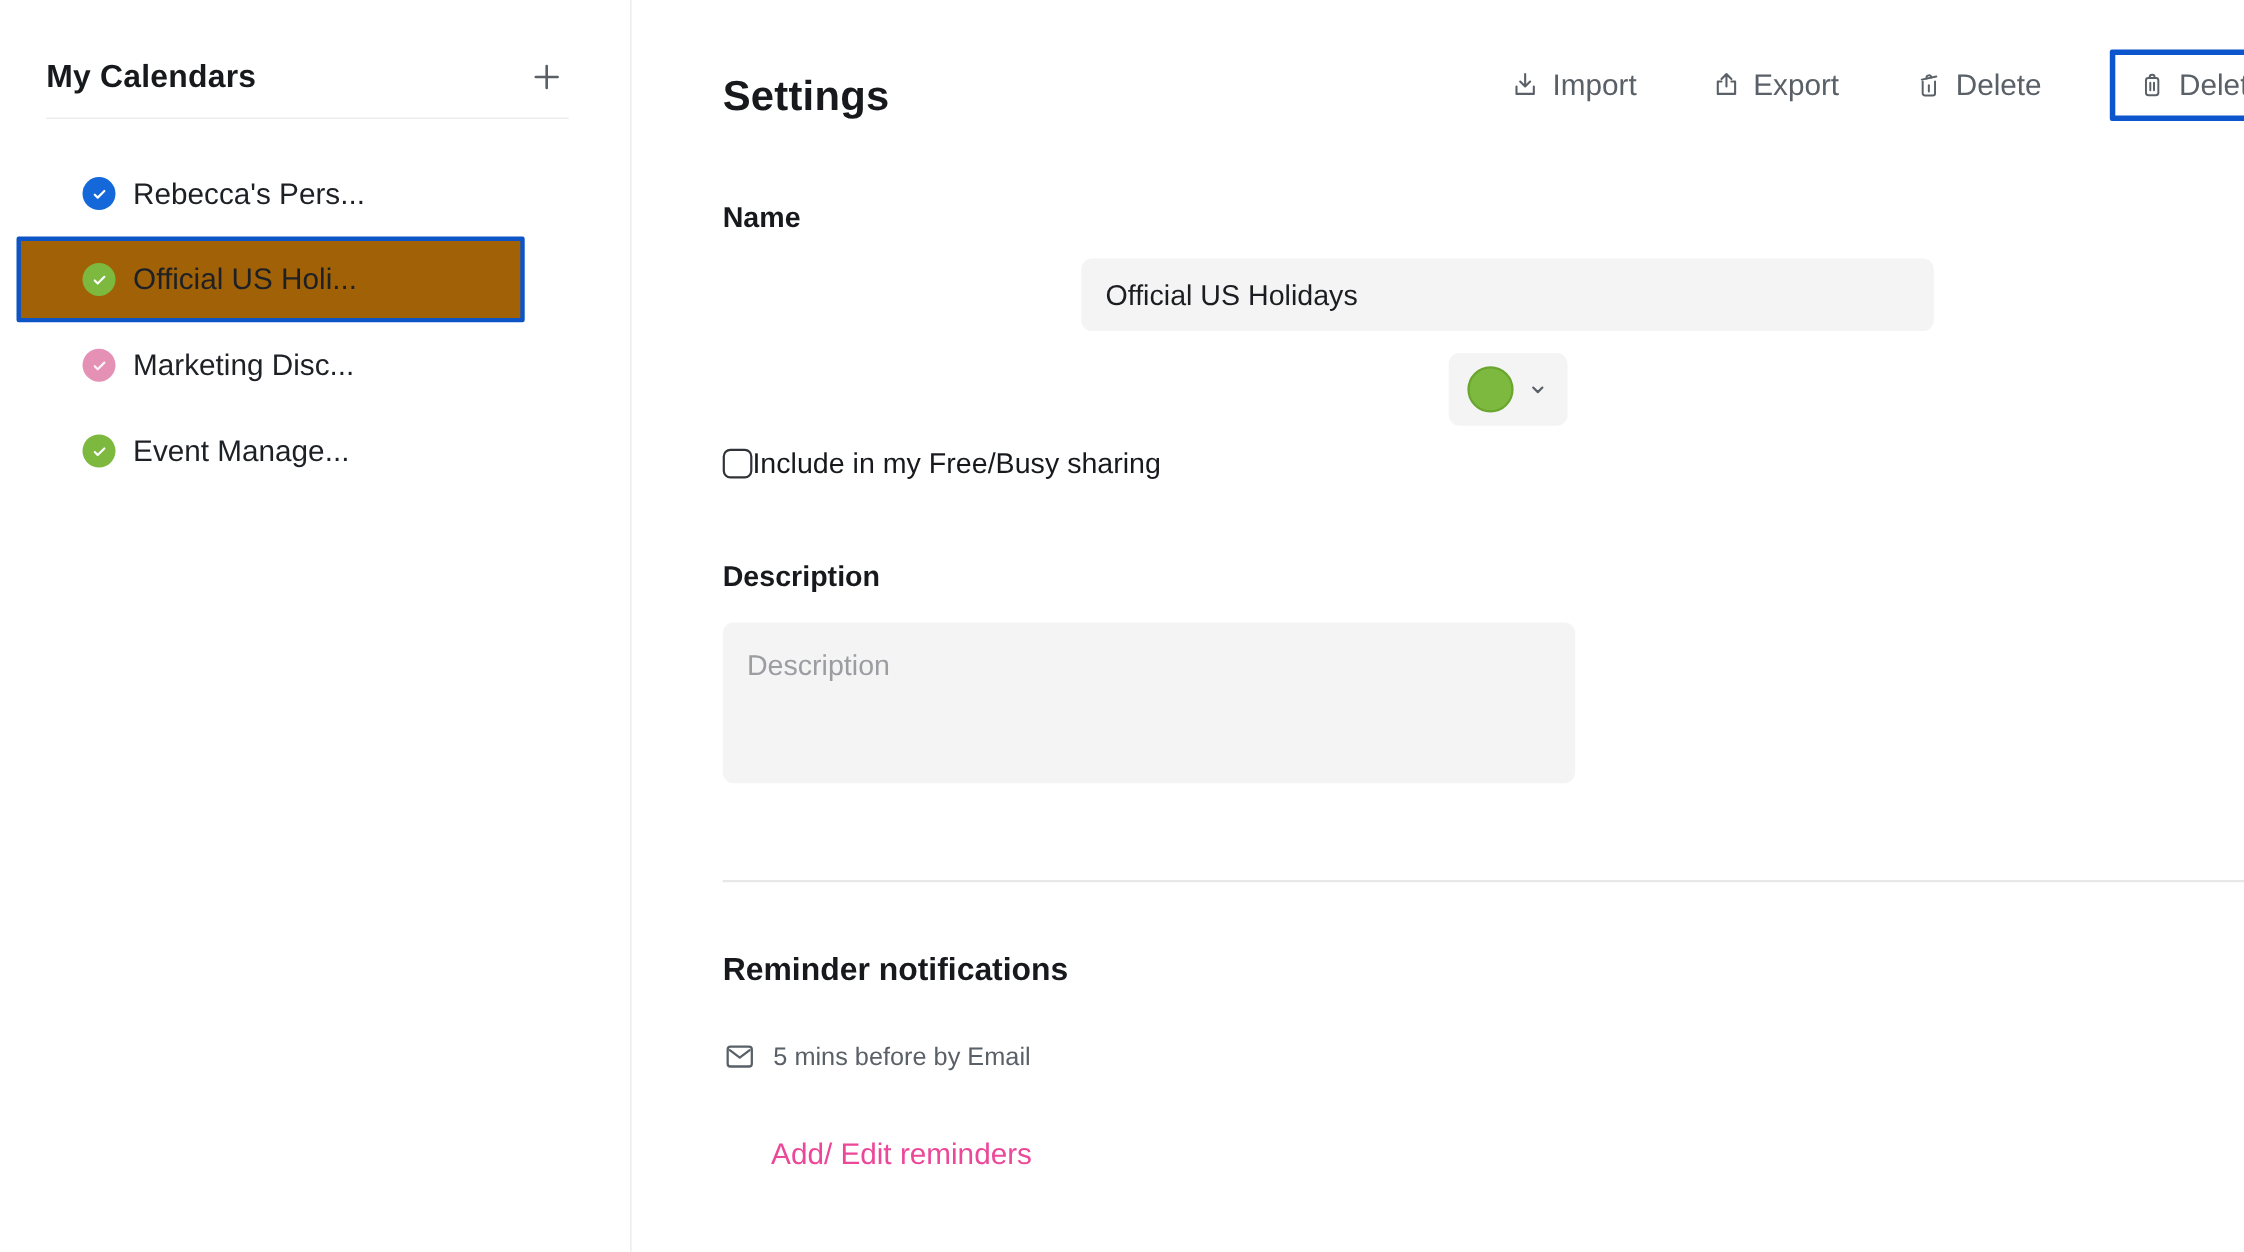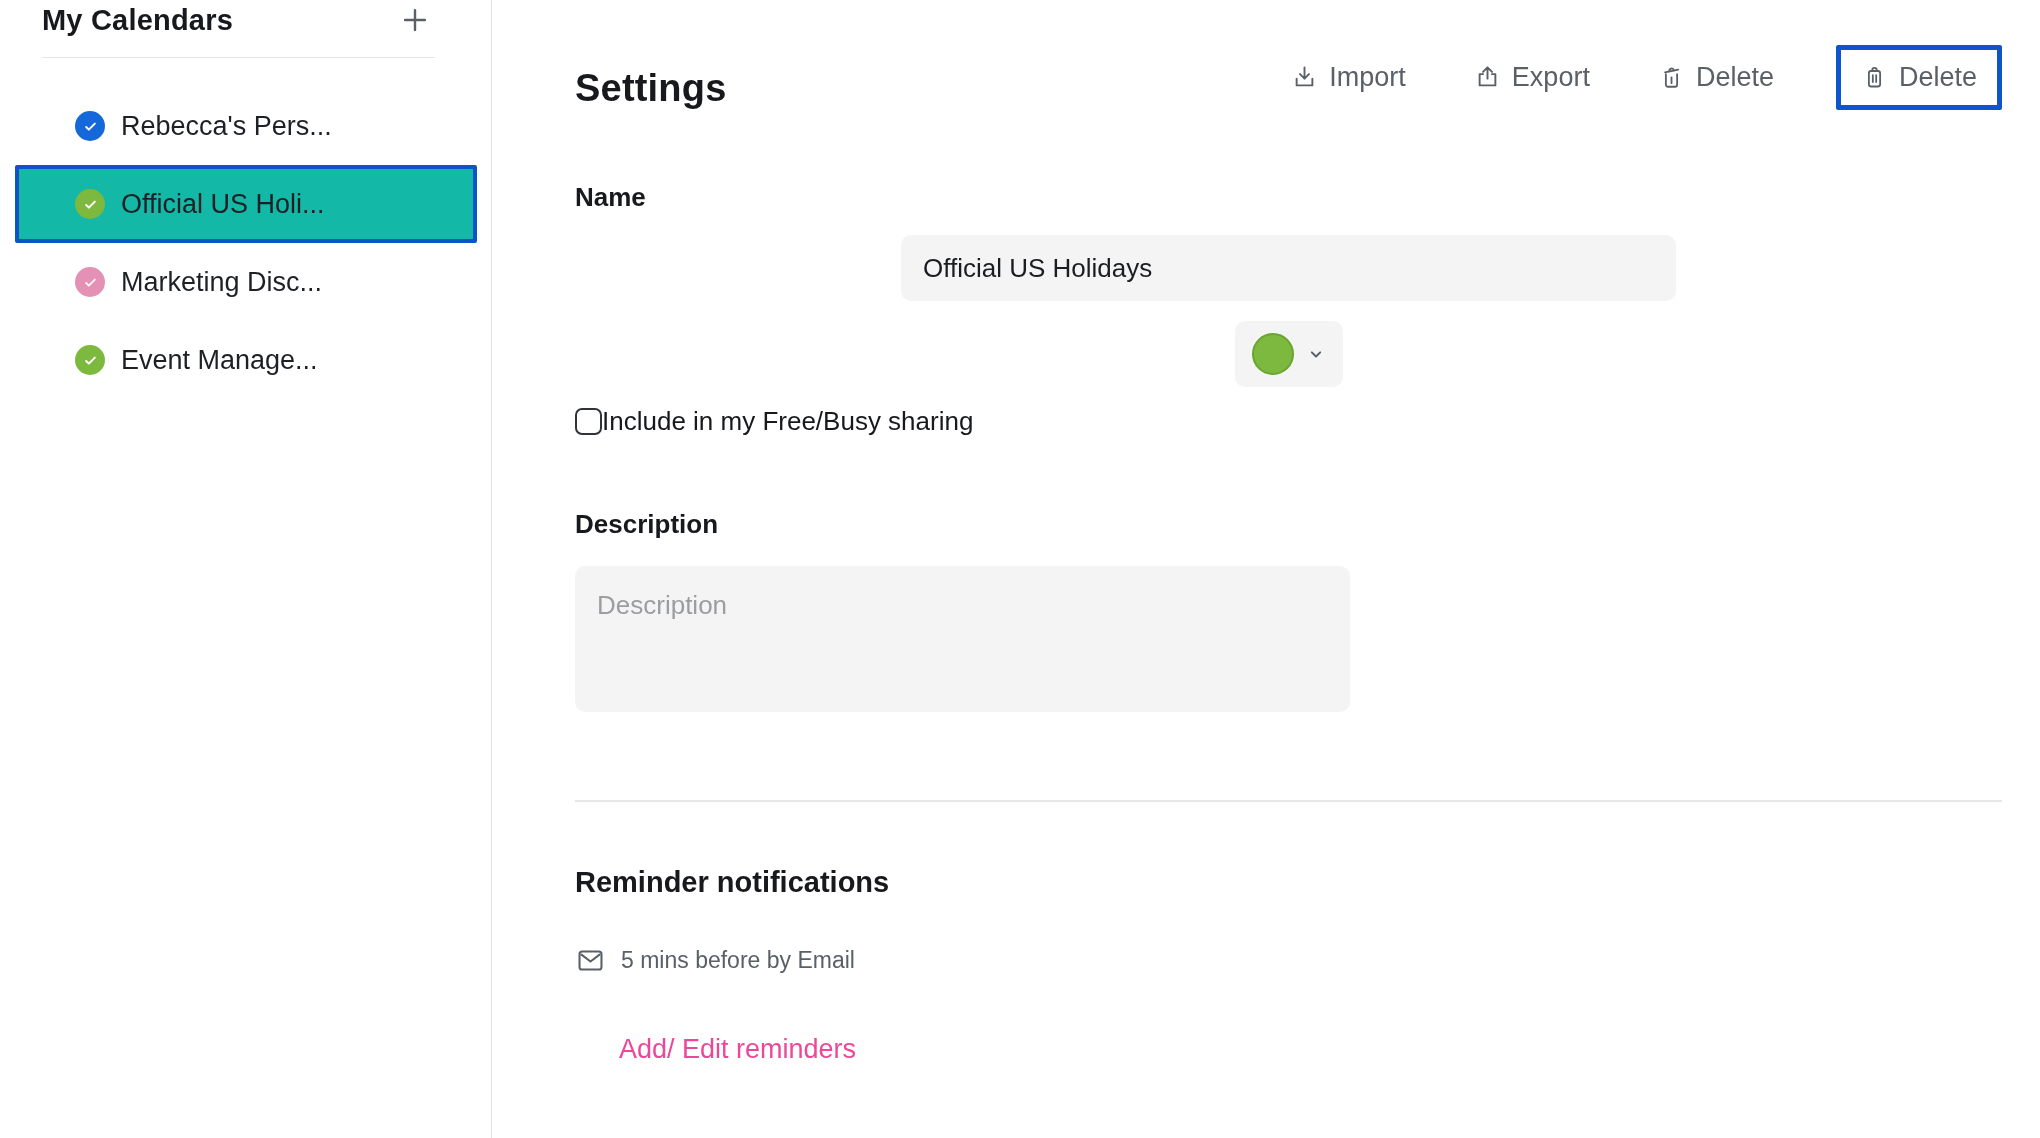--- a/index.html
+++ b/index.html
@@ -1,31 +1,31 @@
 <!DOCTYPE html>
 <html><head>
 <meta charset="utf-8">
 <style>
   * { margin:0; padding:0; box-sizing:border-box; }
   html,body { width:2040px; height:1138px; background:#ffffff; overflow:hidden;
               font-family:"Liberation Sans", sans-serif; color:#17191d; }
   .app { display:flex; width:100%; height:100%; }
 
   
-  .sidebar { width:492px; height:100%; border-right:1px solid #e3e4e6; flex:none; }
+  .sidebar { width:574px; height:100%; border-right:1px solid #e3e4e6; padding-top:50px; flex:none; }
   .sb-header { display:flex; align-items:center; justify-content:space-between;
                margin:0 56px 0 42px; height:40px; }
   .sb-title { font-size:29px; font-weight:700; letter-spacing:.2px; }
   .plus-btn { width:40px; height:40px; display:flex; align-items:center; justify-content:center;
               color:#5b6066; cursor:pointer; background:none; border:none; }
   .sb-divider { height:1px; background:#e6e6e8; margin:17px 56px 0 42px; }
   .cal-list { margin-top:29px; }
   .cal-item { display:flex; align-items:center; height:78px; margin-left:15px; width:462px;
               padding-left:60px; cursor:pointer; }
-  .cal-item.selected { border:4px solid #0d55c6; background:#14b8a6; border-radius:2px; padding-left:56px; }
+  .cal-item.selected { border:4px solid #0d55c6; background:#a16207; border-radius:2px; padding-left:56px; }
   .cal-check { width:30px; height:30px; border-radius:50%; flex:none;
                display:flex; align-items:center; justify-content:center; }
   .cal-check svg { width:19px; height:19px; }
   .cal-label { margin-left:16px; font-size:27px; color:#1d2025; white-space:nowrap; }
   .hidden-eye { margin-left:auto; margin-right:28px; color:#5c6167; display:flex; }
 
   
   .main { flex:1; padding:45px 46px 0 83px; }
   .main-header { display:flex; align-items:flex-end; justify-content:space-between; }
   .page-title { font-size:38px; font-weight:700; letter-spacing:.2px; }

